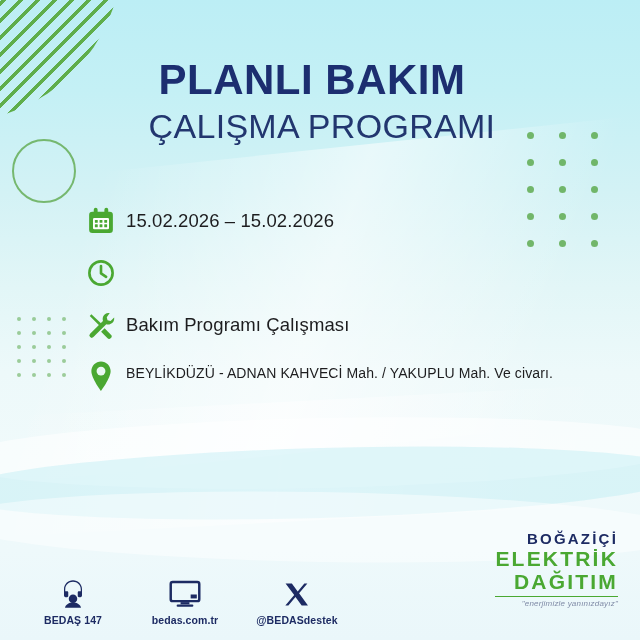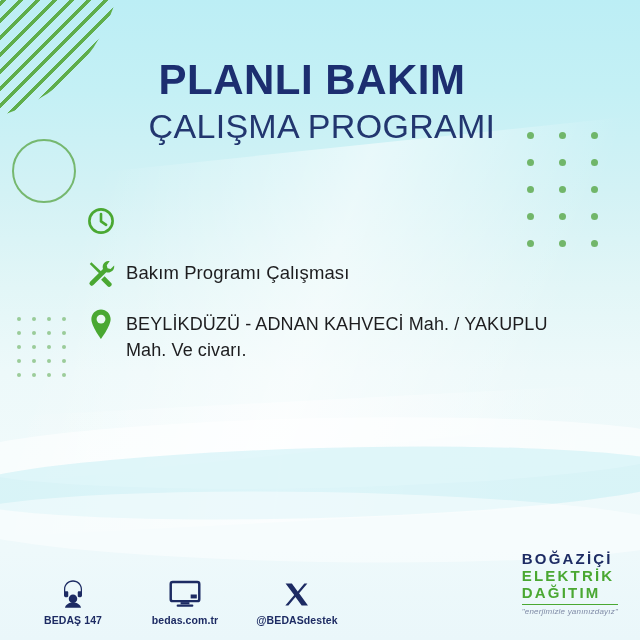--- a/index.html
+++ b/index.html
@@ -163,21 +163,21 @@
     justify-content: flex-start;
   }
   .info-text {
     font-size: 18.5px;
     color: #1d1d1f;
     line-height: 1.42;
     padding-top: 6px;
     font-weight: 400;
     letter-spacing: 0.1px;
   }
-  .info-text.loc { font-size: 18px; }
+  .info-text.loc { font-size: 14px; }
 
   
   .footer {
     position: absolute;
     left: 0;
     right: 0;
     bottom: 0;
     height: 92px;
   }
   .contacts {
@@ -205,32 +205,32 @@
     font-size: 10.5px;
     font-weight: 700;
     color: #1d2b63;
     letter-spacing: 0.1px;
     white-space: nowrap;
   }
 
   .brand {
     position: absolute;
     right: 22px;
-    bottom: 24px;
-    text-align: left;
+    bottom: 32px;
+    text-align: right;
     line-height: 1;
   }
   .brand-l1 {
     font-size: 15px;
     font-weight: 800;
     color: #1d2b63;
     letter-spacing: 2.2px;
   }
   .brand-l2, .brand-l3 {
-    font-size: 15px;
+    font-size: 21px;
     font-weight: 800;
     color: #4aa832;
     letter-spacing: 2.2px;
     margin-top: 2px;
   }
   .brand-rule {
     height: 1.5px;
     background: #4aa832;
     margin: 4px 0 3px 0;
   }
@@ -297,20 +297,39 @@
       <span></span>
   </div>
 
   <div class="headline">
     <div class="title-main">PLANLI BAKIM</div>
     <div class="title-sub">ÇALIŞMA PROGRAMI</div>
   </div>
 
   <div class="info">
 
+    <div class="info-row">
+      <div class="info-icon">
+        <svg width="30" height="30" viewBox="0 0 24 24" aria-hidden="true">
+          <rect x="2.5" y="4.5" width="19" height="17" rx="2.6" fill="#4aa832"></rect>
+          <rect x="6.2" y="1.4" width="3.1" height="5.2" rx="1.55" fill="#4aa832"></rect>
+          <rect x="14.7" y="1.4" width="3.1" height="5.2" rx="1.55" fill="#4aa832"></rect>
+          <rect x="5.6" y="9.6" width="12.8" height="9" rx="1" fill="#ffffff"></rect>
+          <g fill="#4aa832">
+            <rect x="7.1" y="11.1" width="2.3" height="2.3" rx="0.4"></rect>
+            <rect x="10.85" y="11.1" width="2.3" height="2.3" rx="0.4"></rect>
+            <rect x="14.6" y="11.1" width="2.3" height="2.3" rx="0.4"></rect>
+            <rect x="7.1" y="14.6" width="2.3" height="2.3" rx="0.4"></rect>
+            <rect x="10.85" y="14.6" width="2.3" height="2.3" rx="0.4"></rect>
+            <rect x="14.6" y="14.6" width="2.3" height="2.3" rx="0.4"></rect>
+          </g>
+        </svg>
+      </div>
+      <div class="info-text">15.02.2026 – 15.02.2026</div>
+    </div>
 
     <div class="info-row">
       <div class="info-icon">
         <svg width="30" height="30" viewBox="0 0 24 24" aria-hidden="true">
           <circle cx="12" cy="12" r="9.3" fill="none" stroke="#4aa832" stroke-width="2.1"></circle>
           <path d="M12 6.4 V12.3 L16.1 15.1" fill="none" stroke="#4aa832" stroke-width="2.1" stroke-linecap="round" stroke-linejoin="round"></path>
         </svg>
       </div>
     </div>
 

